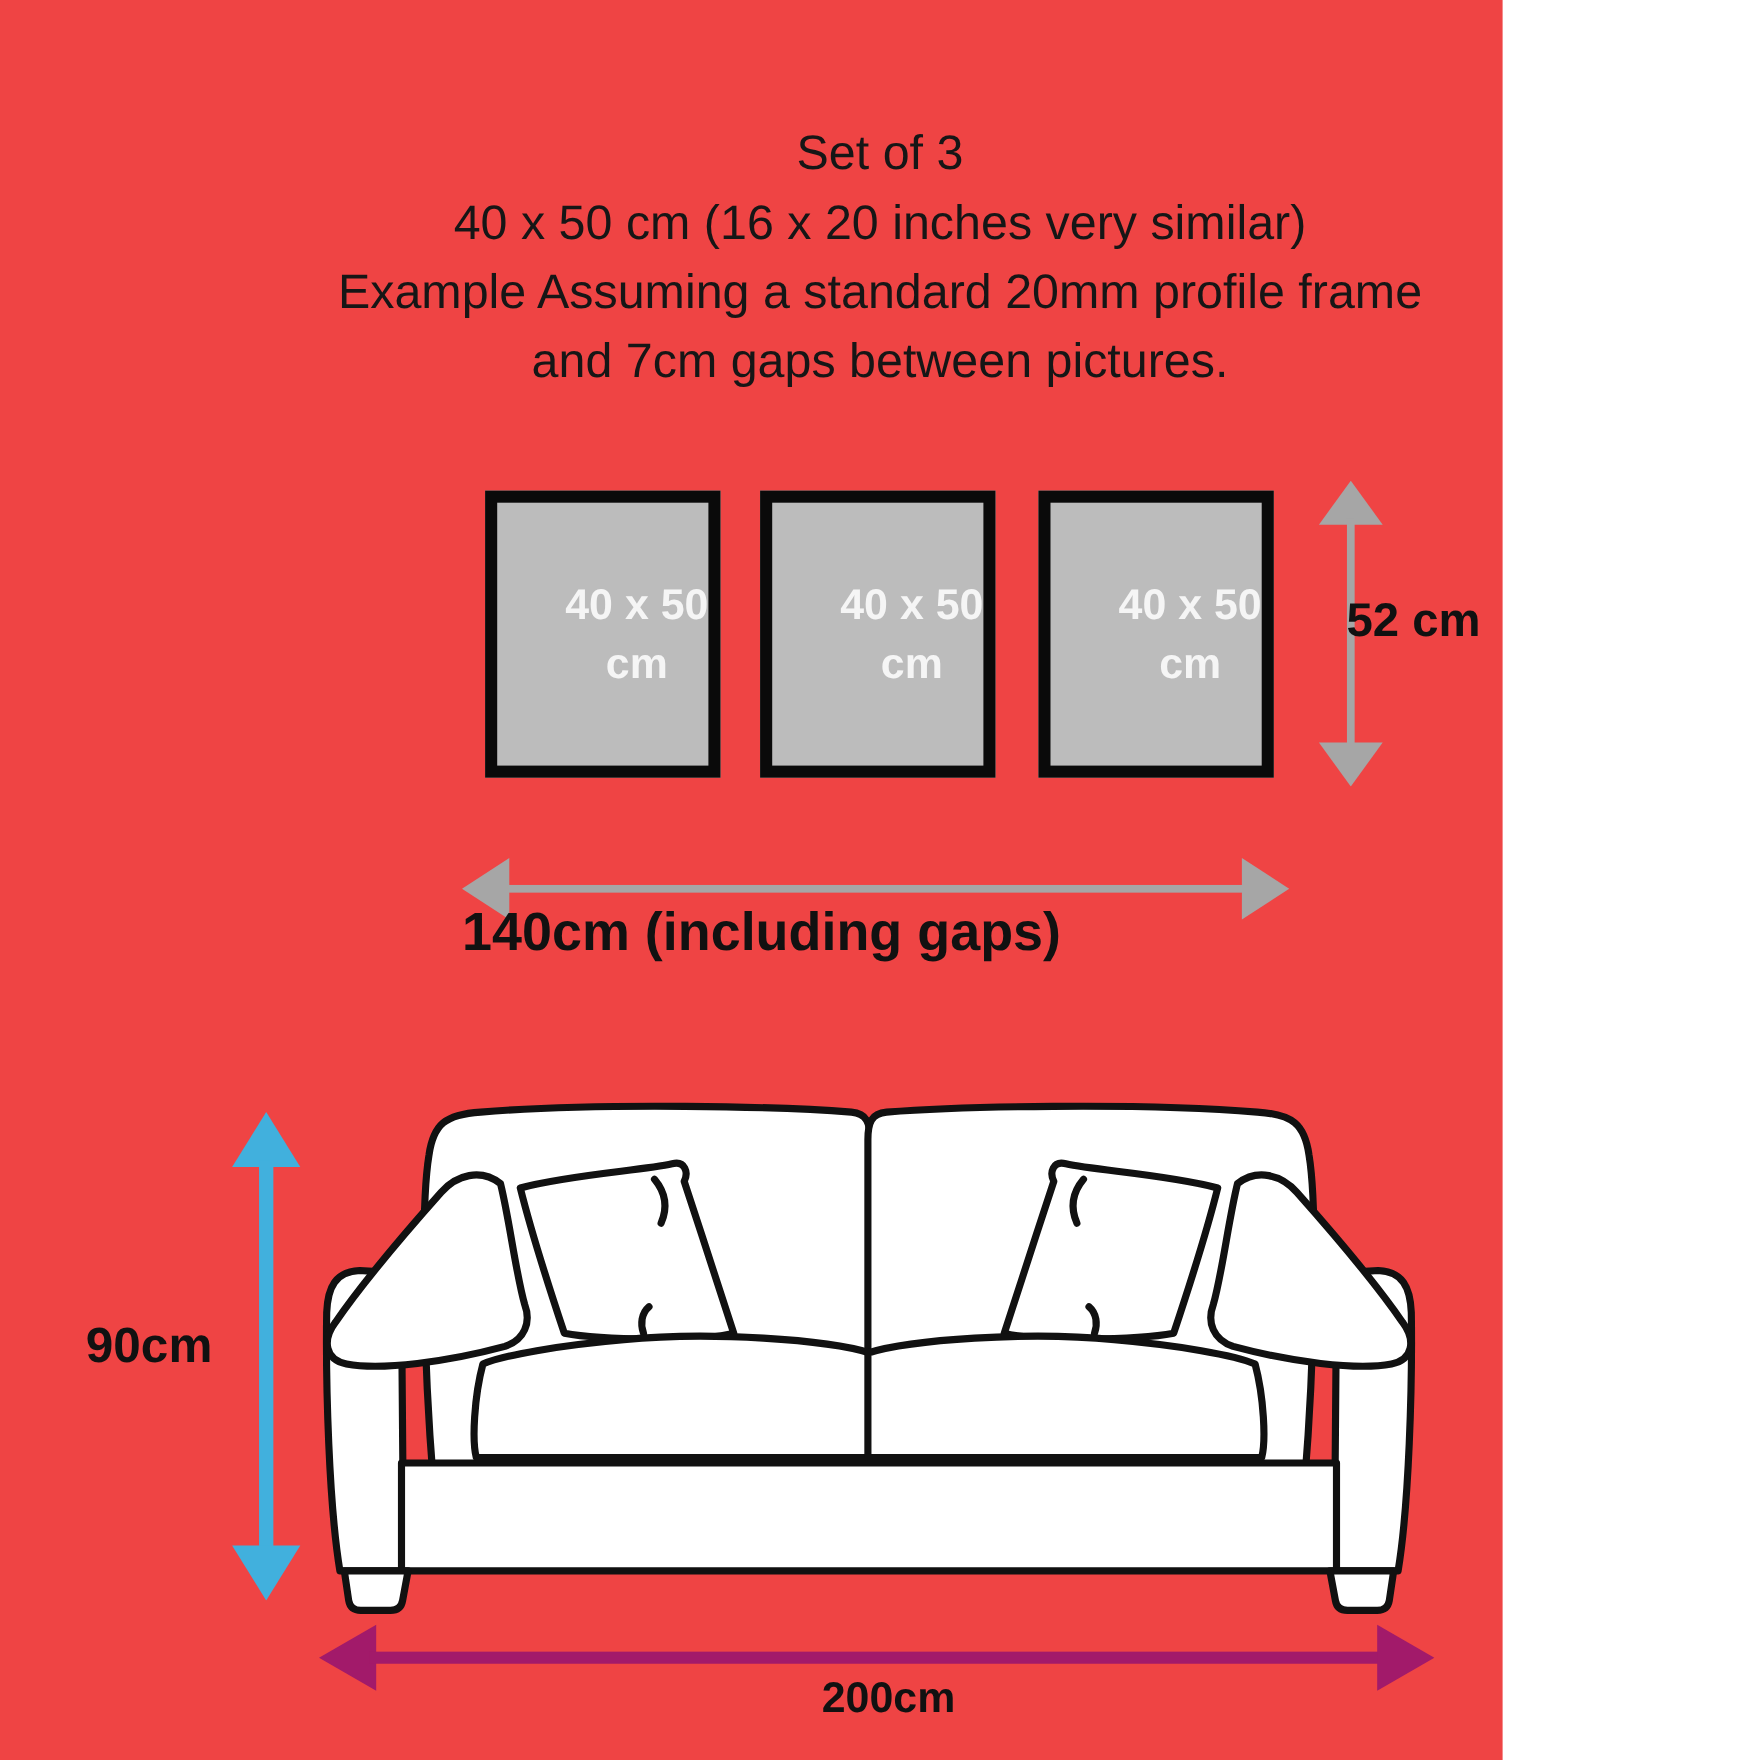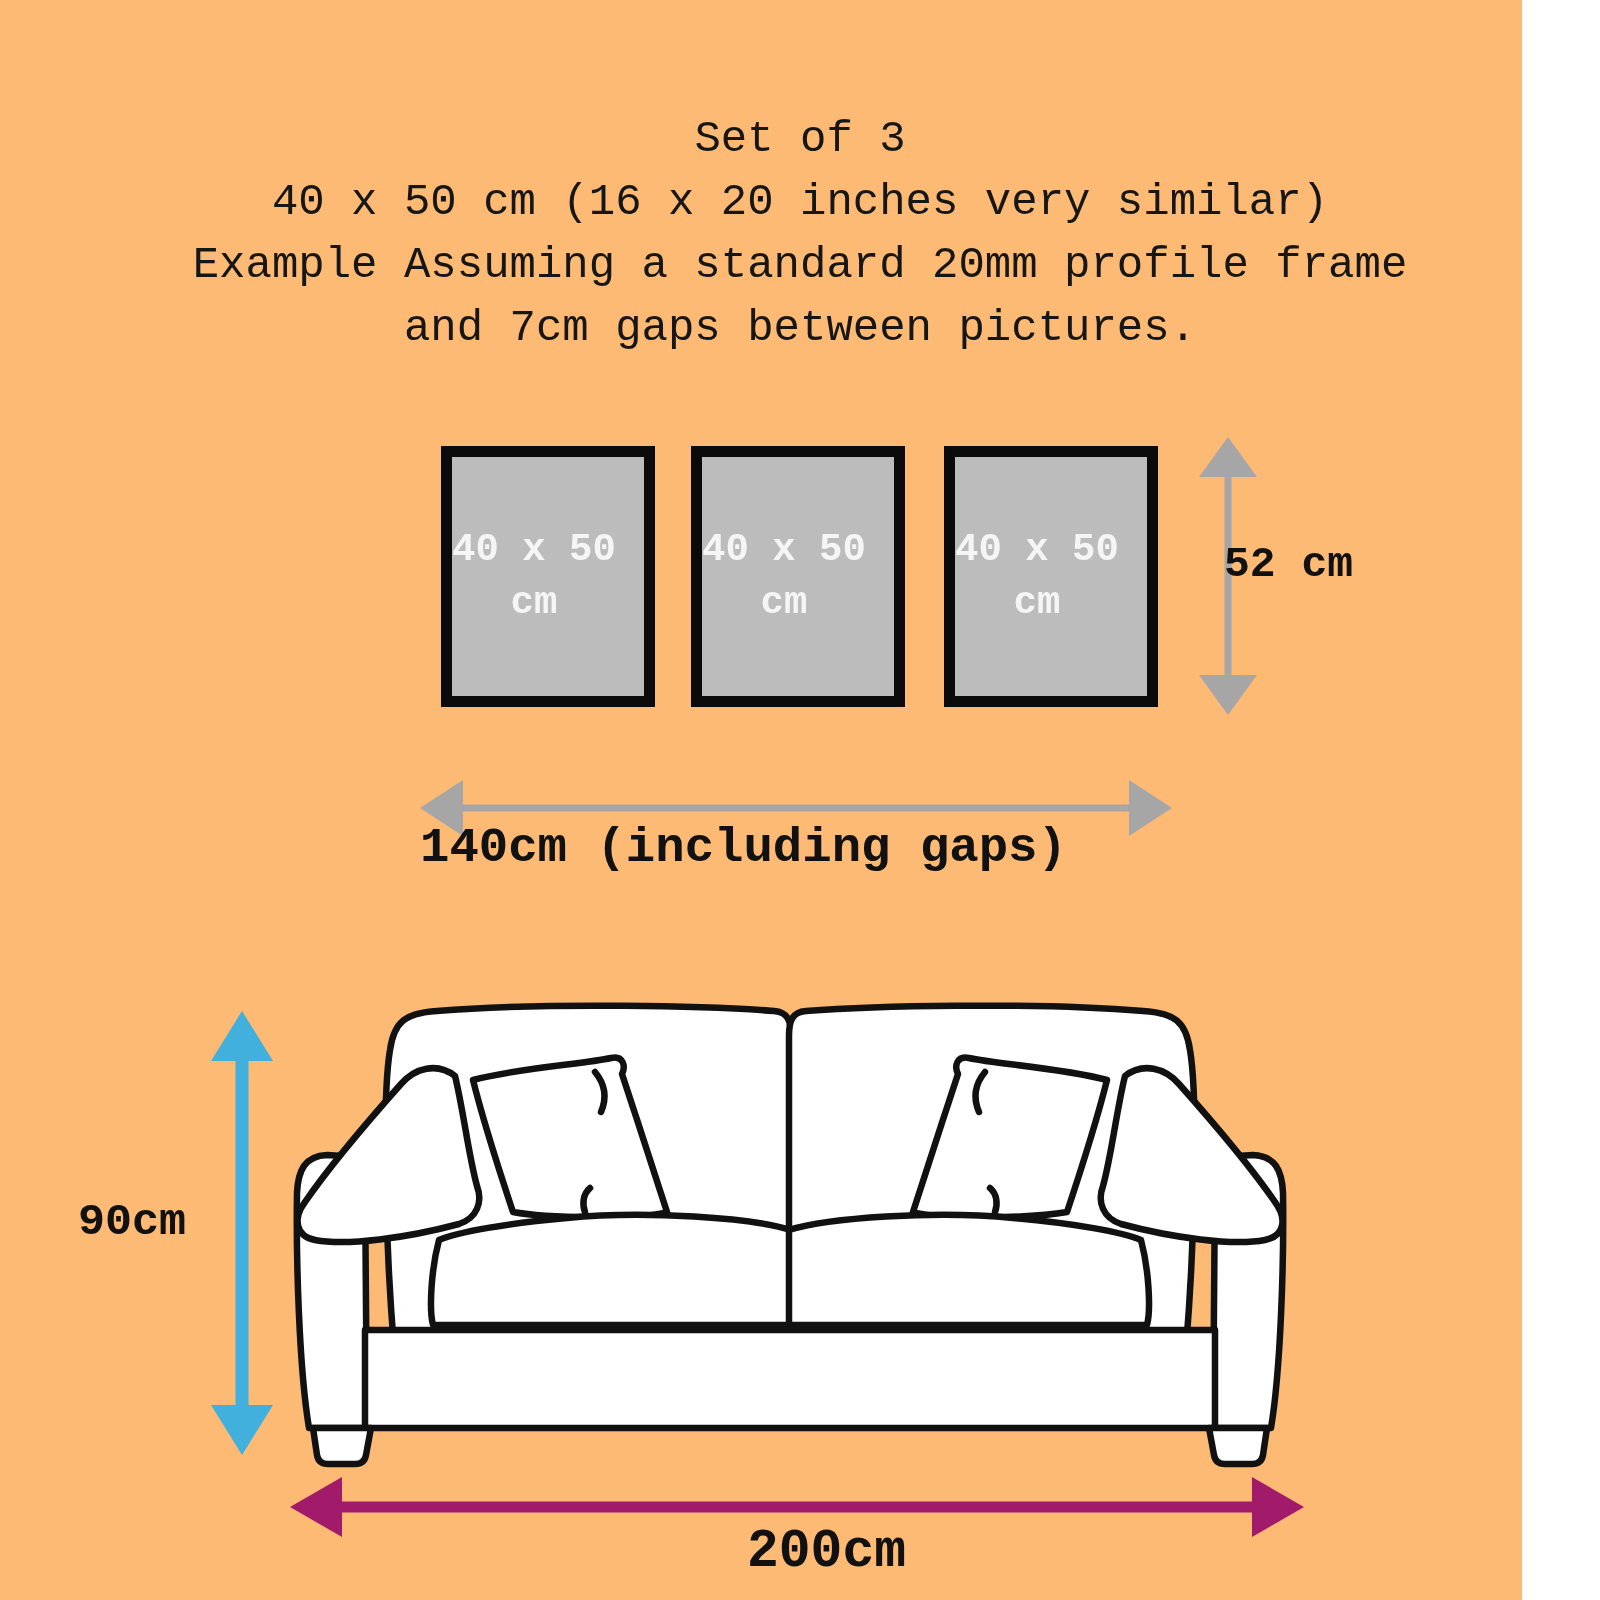--- a/index.html
+++ b/index.html
@@ -1,43 +1,43 @@
 <!DOCTYPE html>
 <html><head>
 <meta charset="utf-8">
 <style>
   html,body{margin:0;padding:0;background:#ffffff;}
   .canvas{
-    position:relative;width:1522px;height:1600px;background:#fdba74;overflow:hidden;
-    font-family:Liberation Mono, monospace;color:#161616;
+    position:relative;width:1366px;height:1600px;background:#ef4444;overflow:hidden;
+    font-family:Liberation Sans, sans-serif;color:#161616;
   }
   .abs{position:absolute;}
   
   .title-block{
     left:0;top:108px;width:1600px;text-align:center;
     font-size:44px;line-height:63px;font-weight:400;color:#161616;
     letter-spacing:0px;
   }
   
   .pic-frame{
     top:446px;width:214px;height:261px;box-sizing:border-box;
     border:11px solid #0a0a0a;background:#bcbcbc;
-    display:flex;align-items:center;justify-content:flex-start;
+    display:flex;align-items:center;justify-content:flex-end;
   }
   .frame-label{
     text-align:center;color:#f5f5f5;font-weight:700;
     font-size:39px;line-height:53px;
   }
   .f1{left:441px;} .f2{left:691px;} .f3{left:944px;}
   
   .dim-label{font-weight:700;color:#111111;white-space:nowrap;}
   .lbl-52{left:1224px;top:540px;font-size:43px;}
   .lbl-140{left:420px;top:820px;width:752px;text-align:left;font-size:49px;}
   .lbl-90{left:78px;top:1197px;font-size:45px;text-align:center;}
-  .lbl-200{left:747px;top:1522px;font-size:53px;}
+  .lbl-200{left:747px;top:1522px;font-size:39px;}
   
   .arrow{display:block;}
 </style>
 </head>
 <body>
 
 <div class="canvas">
 
   <div class="abs title-block">
     <div>Set of 3</div>

